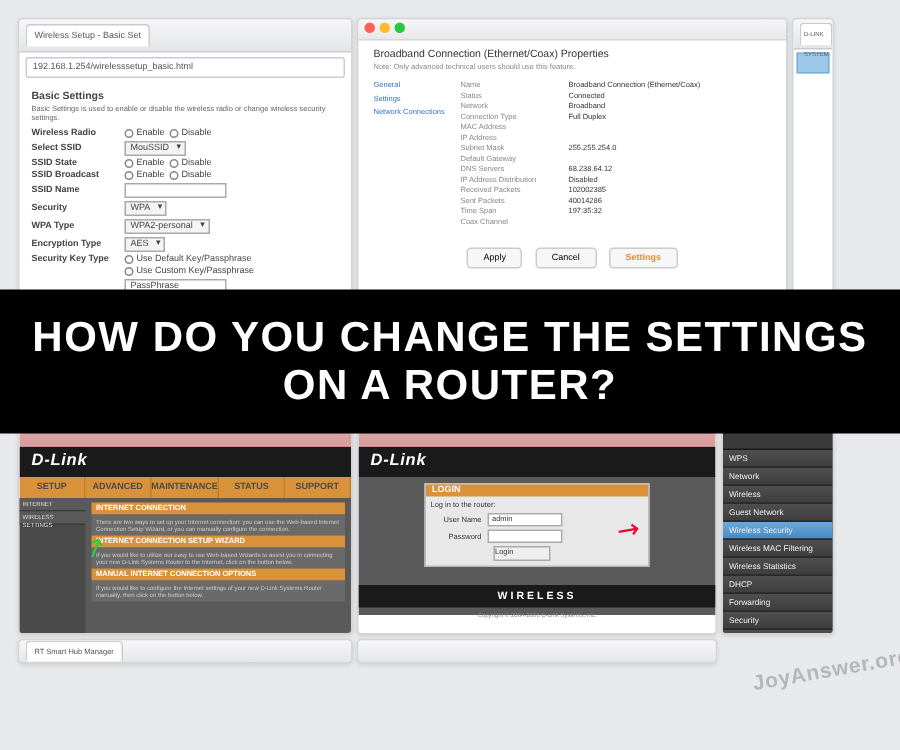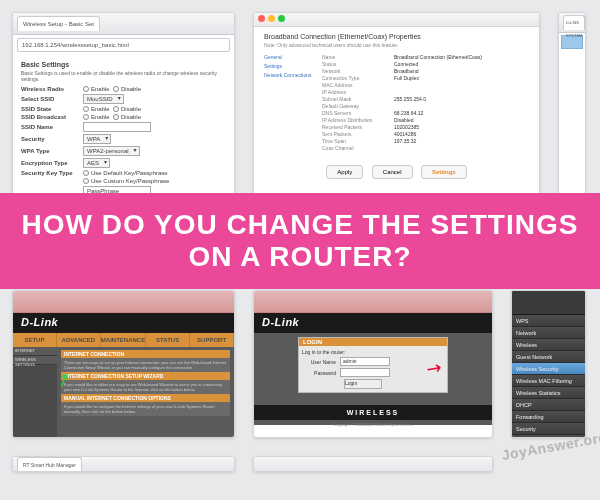--- a/index.html
+++ b/index.html
@@ -1,17 +1,17 @@
 <!DOCTYPE html>
 <html><head>
 <meta charset="utf-8">
 <style>
   *{box-sizing:border-box;margin:0;padding:0;}
   body{width:600px;height:500px;background:#e8e9eb;font-family:Arial,Helvetica,sans-serif;position:relative;overflow:hidden;}
-  .grid{display:flex;flex-wrap:wrap;gap:18px;padding:12px 12px 0 12px;}
+  .grid{display:flex;flex-wrap:wrap;gap:3px;padding:12px 12px 0 12px;}
   .card{background:#fff;border:1px solid #d2d4d8;border-radius:3px;box-shadow:0 1px 3px rgba(0,0,0,0.12);position:relative;overflow:hidden;}
 
   
   .c1{width:223px;height:184px;}
   .c2{width:287px;height:184px;}
   .c3{width:28px;height:184px;}
 
   
   .c4{width:223px;height:148px;}
   .c5{width:240px;height:148px;}
@@ -89,21 +89,21 @@
   .c5 .footer{background:#1a1a1a;color:#fff;font-size:7px;font-weight:bold;text-align:center;padding:4px;margin-top:12px;width:100%;letter-spacing:2px;}
   .c5 .copy{font-size:4px;color:#888;text-align:center;padding:2px;}
 
   
   .c6{background:#2a2a2a;}
   .c6 .mhdr{height:24px;background:#3a3a3a;border-bottom:1px solid #1a1a1a;}
   .c6 .mitem{height:12px;font-size:5.5px;color:#eee;padding:1px 4px;line-height:11px;background:linear-gradient(#4e4e4e,#3e3e3e);border-bottom:1px solid #2a2a2a;white-space:nowrap;overflow:hidden;}
   .c6 .mitem.sel{background:linear-gradient(#6aa9e0,#4a89c0);}
 
   
-  .overlay{position:absolute;left:0;top:193px;width:600px;height:96px;background:#ec4899;display:flex;align-items:center;justify-content:center;}
+  .overlay{position:absolute;left:0;top:193px;width:600px;height:96px;background:#000000;display:flex;align-items:center;justify-content:center;}
   .overlay h1{font-family:Impact,'Arial Black',sans-serif;font-weight:900;color:#fff;font-size:28px;letter-spacing:1px;text-align:center;line-height:1.15;text-transform:uppercase;}
 
   
   .wm{position:absolute;right:-8px;bottom:46px;font-size:14px;color:rgba(140,140,140,0.55);transform:rotate(-10deg);font-weight:bold;letter-spacing:0.5px;pointer-events:none;}
 </style>
 </head>
 <body>
 
 <div class="grid">
 

